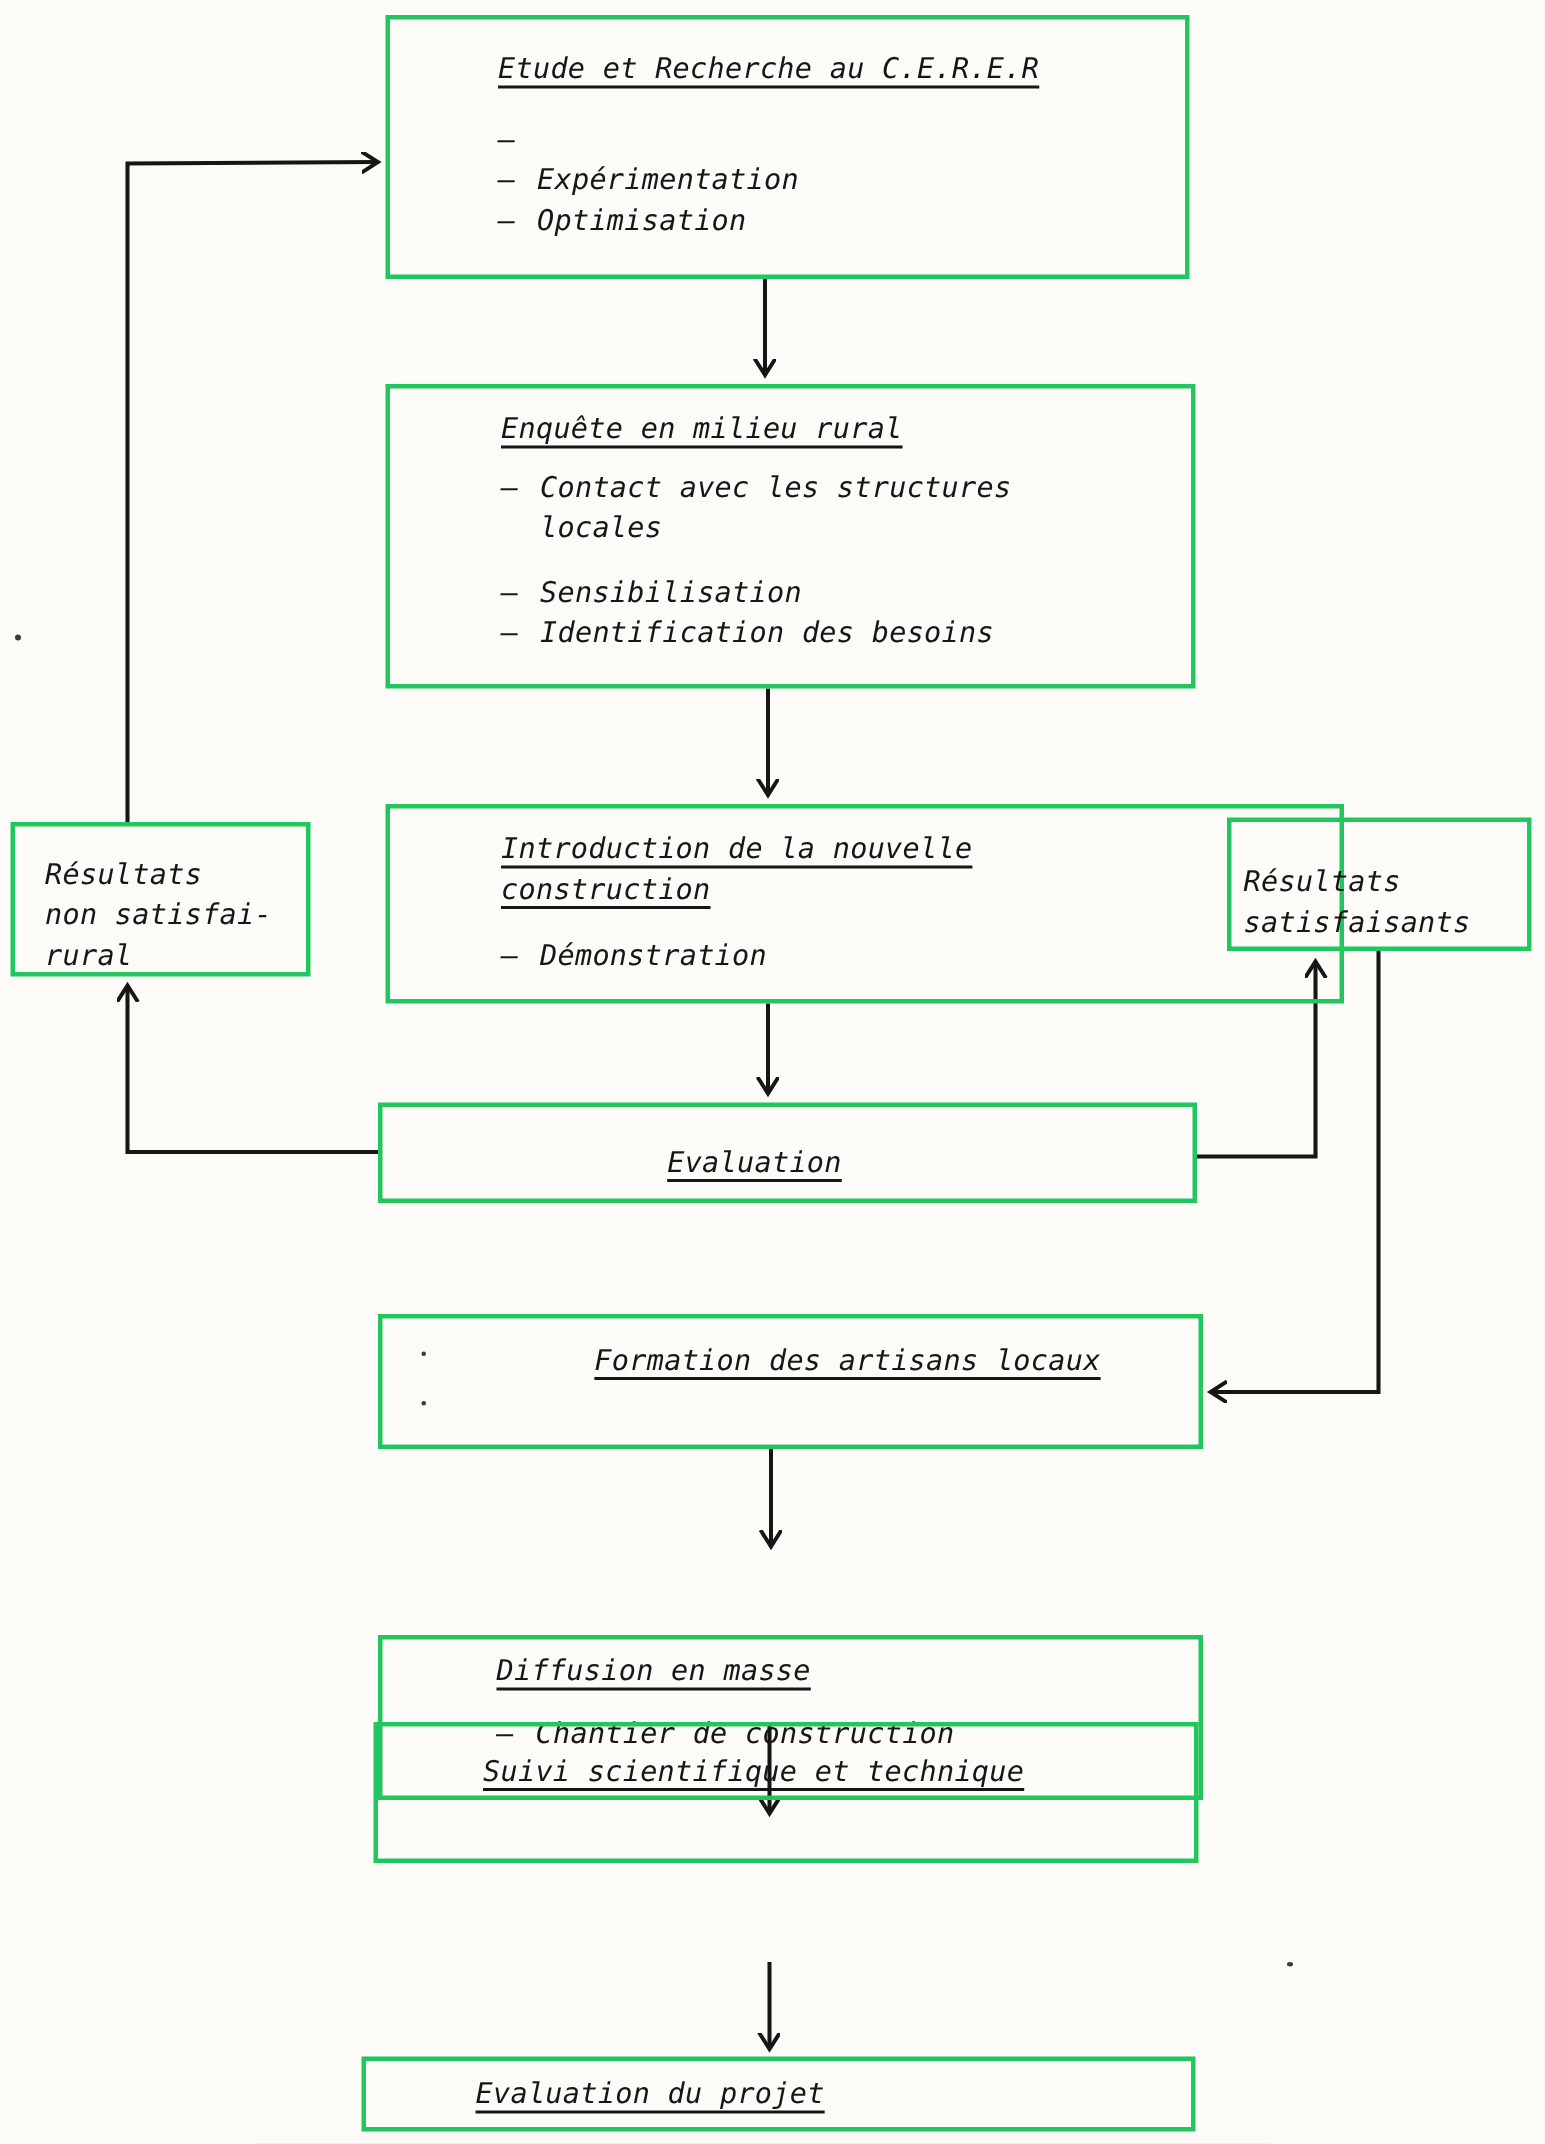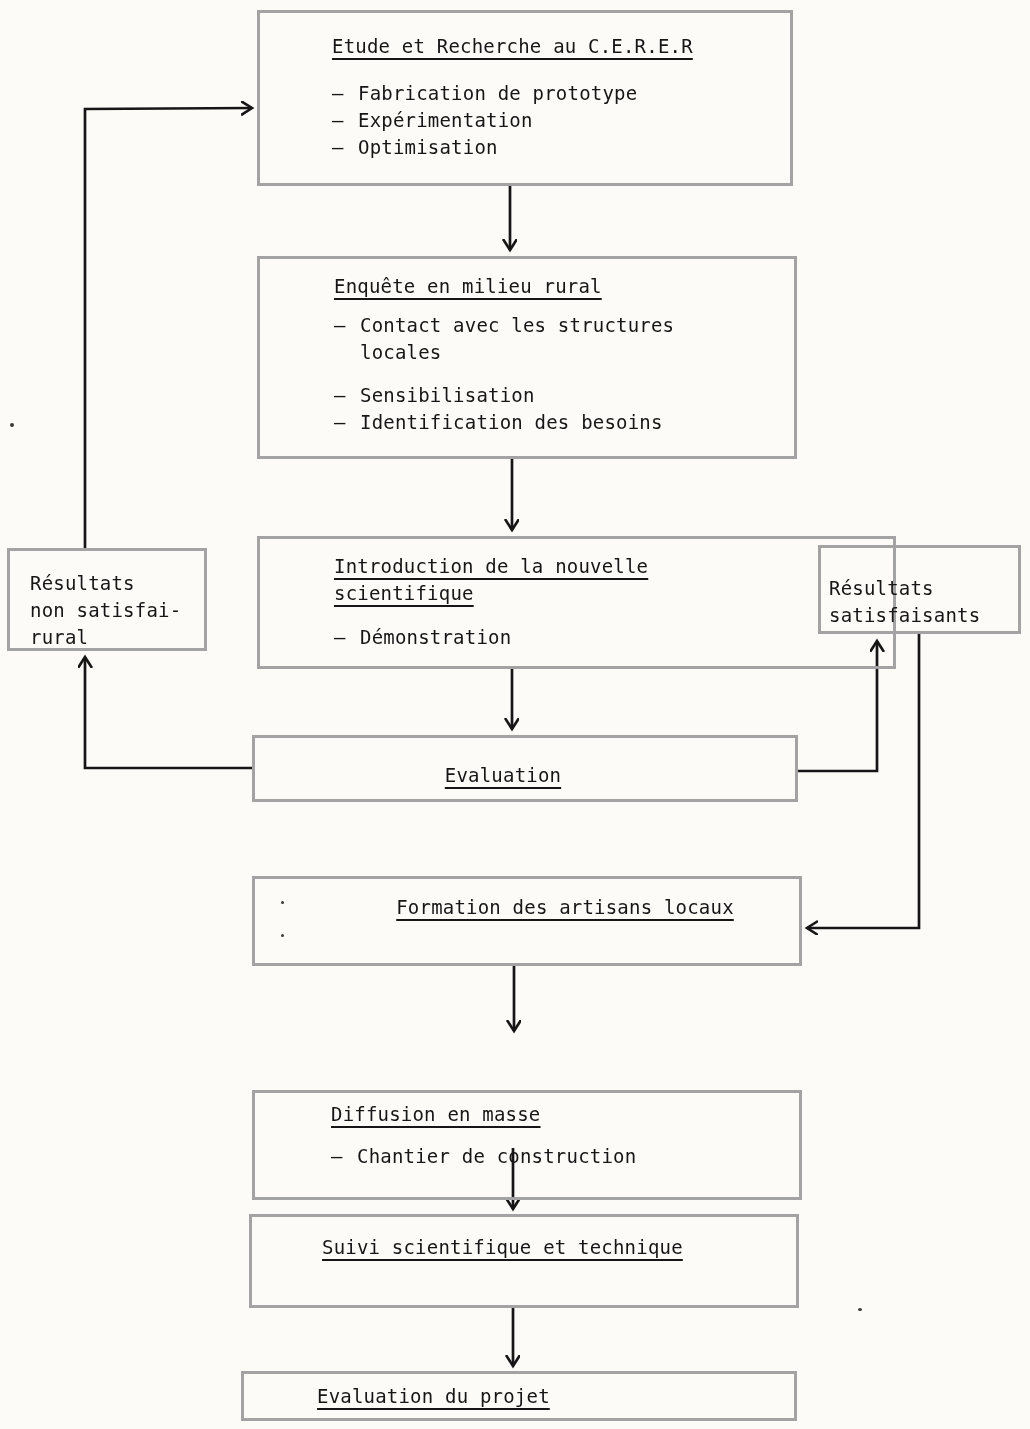--- a/index.html
+++ b/index.html
@@ -11,23 +11,24 @@
     overflow:hidden;
     font-family:"DejaVu Sans Mono","Liberation Mono",monospace;
     color:#161616;
     font-size:19px;
     line-height:27px;
     letter-spacing:0.2px;
   }
   svg.connectors{position:absolute;left:0;top:0;width:1030px;height:1429px;}
   .fbox{
     position:absolute;
-    border:3px solid #a3a3a3;
+    border:3px solid #22c55e;
     box-sizing:border-box;
     background:transparent;
+    font-style:italic;
   }
   .title,.tline{white-space:nowrap;}
   .u .title,
   .u-lines .tline{
     text-decoration:underline;
     text-decoration-thickness:2px;
     text-underline-offset:5px;
   }
   .items{margin:0;}
   .item{display:flex;align-items:flex-start;}
@@ -42,21 +43,21 @@
   #box-enquete .item .txt{max-width:332px;white-space:normal;}
   #box-enquete .item:nth-child(2){margin-top:16px;}
   #box-intro      {left:257px;top:536px; width:639px;height:133px;padding:14px 0 0 74px;}
   #box-intro .items{margin-top:17px;}
   #box-evaluation {left:252px;top:735px; width:546px;height:67px;padding:24px 44px 0 0;text-align:center;}
   #box-res-non    {left:7px;  top:548px; width:200px;height:103px;padding:19px 0 0 20px;}
   #box-res-sat    {left:818px;top:545px; width:203px;height:89px; padding:27px 0 0 8px;}
   #box-formation  {left:252px;top:876px; width:550px;height:90px; padding:15px 0 0 76px;text-align:center;}
   #box-diffusion  {left:252px;top:1090px;width:550px;height:110px;padding:8px 0 0 76px;}
   #box-diffusion .items{margin-top:15px;}
-  #box-suivi      {left:249px;top:1214px;width:550px;height:94px; padding:17px 0 0 70px;}
+  #box-suivi      {left:249px;top:1148px;width:550px;height:94px; padding:17px 0 0 70px;}
   #box-eval-projet{left:241px;top:1371px;width:556px;height:50px; padding:9px 0 0 73px;}
 
   .speck{position:absolute;background:#3a3a38;border-radius:50%;}
   #speck-1{left:10px; top:423px; width:4px;height:4px;}
   #speck-2{left:281px;top:901px; width:3px;height:3px;}
   #speck-3{left:281px;top:934px; width:3px;height:3px;}
   #speck-4{left:858px;top:1308px;width:4px;height:3px;}
 </style>
 </head>
 <body>
@@ -81,21 +82,20 @@
       <polyline points="513,1148 513,1209" marker-end="url(#ah)"></polyline>
       <polyline points="513,1308 513,1366" marker-end="url(#ah)"></polyline>
     </g>
   </svg>
 
   <div id="box-etude" class="fbox u">
     <div class="title">Etude et Recherche au C.E.R.E.R</div>
     <div class="items">
         <div class="item">
           <span class="dash">–</span>
-          <span class="txt">Fabrication de prototype</span>
         </div>
         <div class="item">
           <span class="dash">–</span>
           <span class="txt">Expérimentation</span>
         </div>
         <div class="item">
           <span class="dash">–</span>
           <span class="txt">Optimisation</span>
         </div>
       </div>
@@ -115,21 +115,21 @@
         <div class="item">
           <span class="dash">–</span>
           <span class="txt">Identification des besoins</span>
         </div>
       </div>
   </div>
 
   <div id="box-intro" class="fbox u-lines">
     <div class="tlines">
         <div class="tline">Introduction de la nouvelle</div>
-        <div class="tline">scientifique</div>
+        <div class="tline">construction</div>
       </div>
     <div class="items">
         <div class="item">
           <span class="dash">–</span>
           <span class="txt">Démonstration</span>
         </div>
       </div>
   </div>
 
   <div id="box-evaluation" class="fbox u">

